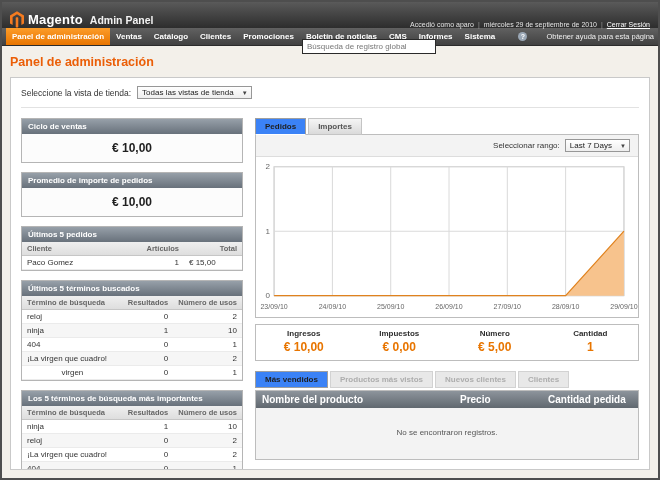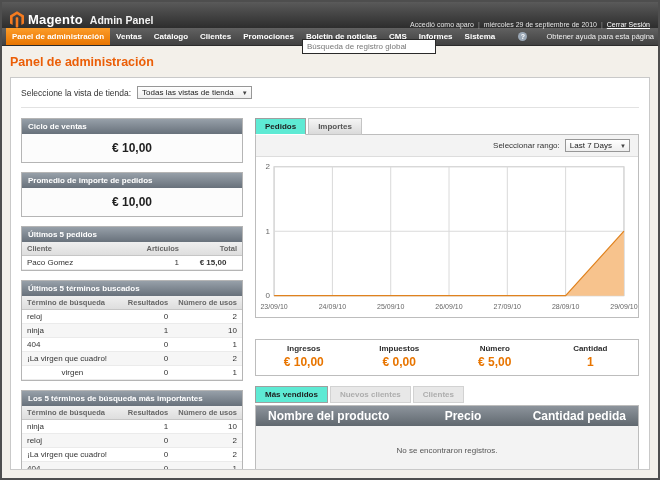--- a/index.html
+++ b/index.html
@@ -58,43 +58,43 @@
                    padding:2px 5px; border-bottom:1px solid #c6c6c6; white-space:nowrap; }
   .mini-table td { padding:2px 5px; border-bottom:1px solid #ebebeb; color:#333; }
   .mini-table tr.alt td { background:#f6f6f6; }
   .mini-table th:nth-child(2) { width:42px; }
   .mini-table th:nth-child(3) { width:58px; }
 
   
   .tabs-row { display:flex; gap:2px; position:relative; z-index:2; }
   .tab { font-size:8px; font-weight:bold; padding:3px 9px; border:1px solid #c4c4c4;
          background:linear-gradient(#f5f5f5,#dadada); color:#555; cursor:pointer; margin-bottom:-1px; white-space:nowrap; }
-  .tab.active { background:#5eead4; border-color:#9f9f9f; border-bottom-color:#fff; color:#1f1f1f; }
+  .tab.active { background:#3b82f6; border-color:#9f9f9f; border-bottom-color:#fff; color:#1f1f1f; }
   .tab.disabled { color:#adadad; cursor:default; background:#e8e8e8; border-color:#d2d2d2; }
   .tabs-row.bottom { margin-top:10px; }
   .tabs-row.bottom .tab { margin-bottom:2px; }
   .tabs-row.bottom .tab.active { border-bottom-color:#9f9f9f; }
 
   .chart-box { border:1px solid #bdbdbd; background:#fff; }
   .range-row { display:flex; justify-content:flex-end; align-items:center; gap:5px; font-size:8px;
                color:#333; background:#f3f3f3; padding:4px 8px; border-bottom:1px solid #ddd; }
   #orders-chart { display:block; width:100%; height:160px; background:#fff; }
   .grid-line { stroke:#dadada; stroke-width:1; }
   .ytick { font-size:8px; fill:#666; text-anchor:end; font-family:"Liberation Sans",sans-serif; }
   .xtick { font-size:7px; fill:#666; text-anchor:middle; font-family:"Liberation Sans",sans-serif; }
 
-  .stats-row { display:flex; border:1px solid #bdbdbd; background:#fff; margin-top:21px; }
+  .stats-row { display:flex; border:1px solid #bdbdbd; background:#fff; margin-top:6px; }
   .stat { flex:1; text-align:center; padding:4px 0 6px; }
   .stat-label { font-size:8px; font-weight:bold; color:#2e2e2e; }
   .stat-value { font-size:12px; font-weight:bold; color:#e87500; margin-top:2px; }
 
   .grid-box { border:1px solid #bdbdbd; background:#fff; }
   .grid-table { width:100%; border-collapse:collapse; font-size:8px; }
-  .grid-table th { background:linear-gradient(#8d949c,#60686f); color:#fff; font-size:12px;
-                   padding:3px 12px; text-align:left; white-space:nowrap; }
+  .grid-table th { background:linear-gradient(#8d949c,#60686f); color:#fff; font-size:10px;
+                   padding:3px 6px; text-align:left; white-space:nowrap; }
   .grid-table th:nth-child(2) { width:88px; }
   .grid-table th:nth-child(3) { width:96px; }
   .grid-table td.empty { text-align:center; padding:20px 0 22px; background:#f3f3f3; color:#555; }
 </style>
 </head>
 <body>
 
 <div class="page">
 
   <header class="topbar">
@@ -170,21 +170,21 @@
                   <tr>
                     <th style="text-align: left;">Cliente</th>
                     <th style="text-align: right;">Artículos</th>
                     <th style="text-align: right;">Total</th>
                   </tr>
                 </thead>
               <tbody>
                   <tr>
                     <td style="text-align: left;">Paco Gomez</td>
                     <td style="text-align: right;">1</td>
-                    <td style="text-align: center; font-weight: bold;">€ 15,00</td>
+                    <td style="text-align: left;">€ 15,00</td>
                   </tr>
                 </tbody>
             </table>
           </div>
 
           <div class="panel">
             <div class="panel-head">Últimos 5 términos buscados</div>
             <table class="mini-table">
               <thead>
                   <tr>
@@ -316,20 +316,21 @@
                 <div class="stat-value">€ 5,00</div>
               </div>
               <div class="stat">
                 <div class="stat-label">Cantidad</div>
                 <div class="stat-value">1</div>
               </div>
             </div>
 
           <div class="tabs-row bottom">
               <span class="tab active">Más vendidos</span>
+              <span class="tab disabled">Productos más vistos</span>
               <span class="tab disabled">Nuevos clientes</span>
               <span class="tab disabled">Clientes</span>
             </div>
 
           <div class="grid-box">
             <table class="grid-table">
               <thead>
                   <tr>
                     <th style="text-align: left;">Nombre del producto</th>
                     <th style="text-align: left;">Precio</th>

